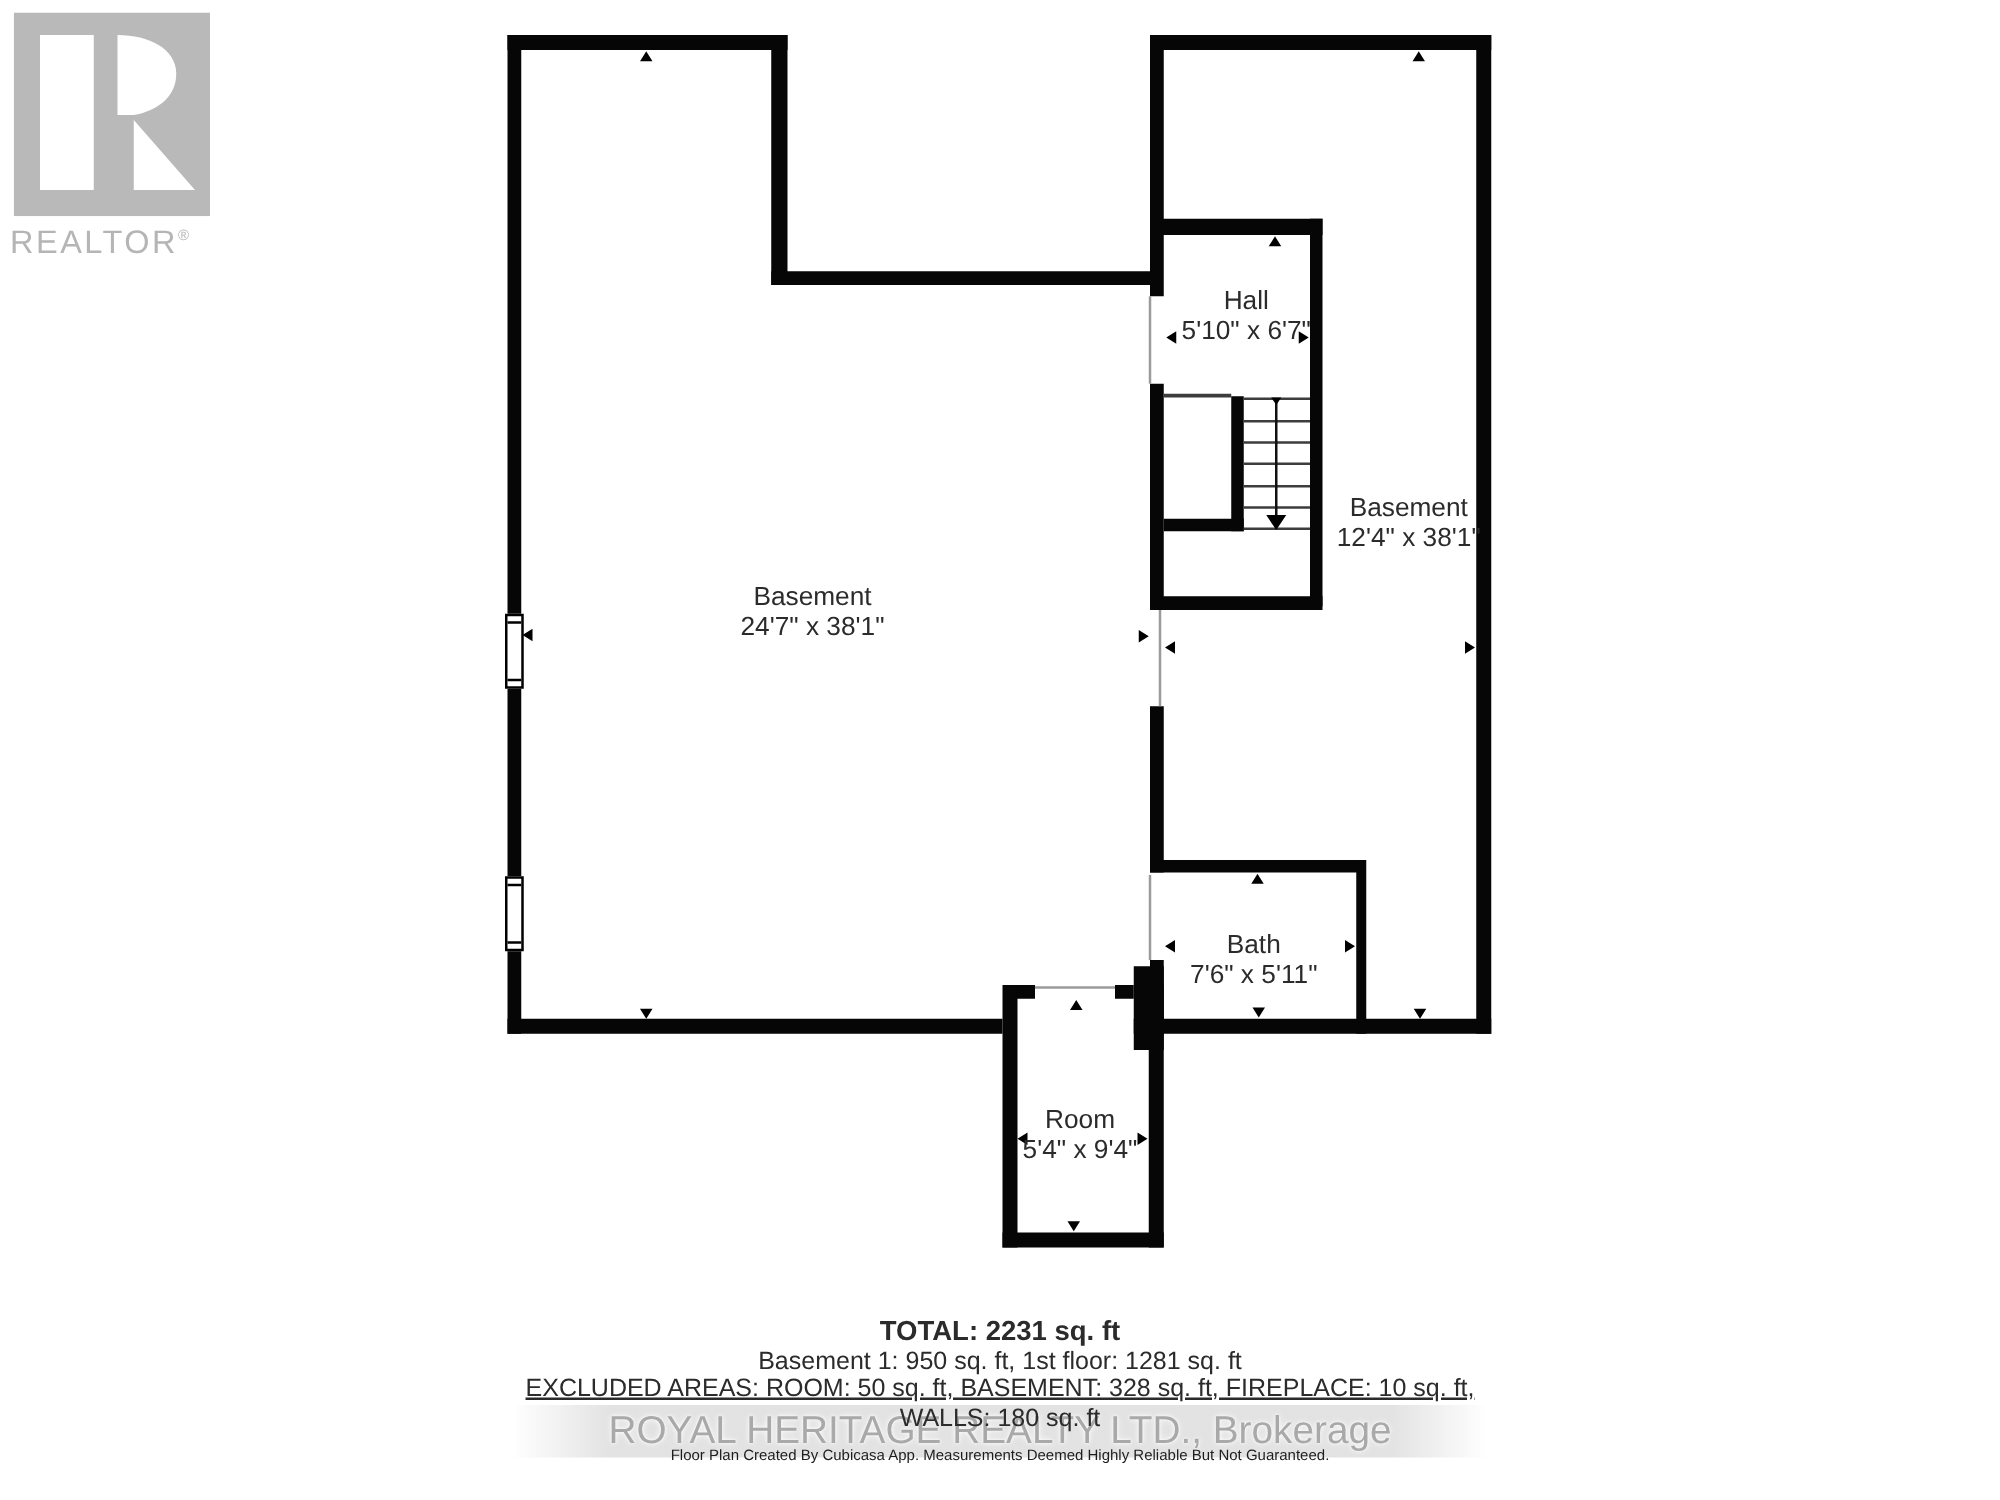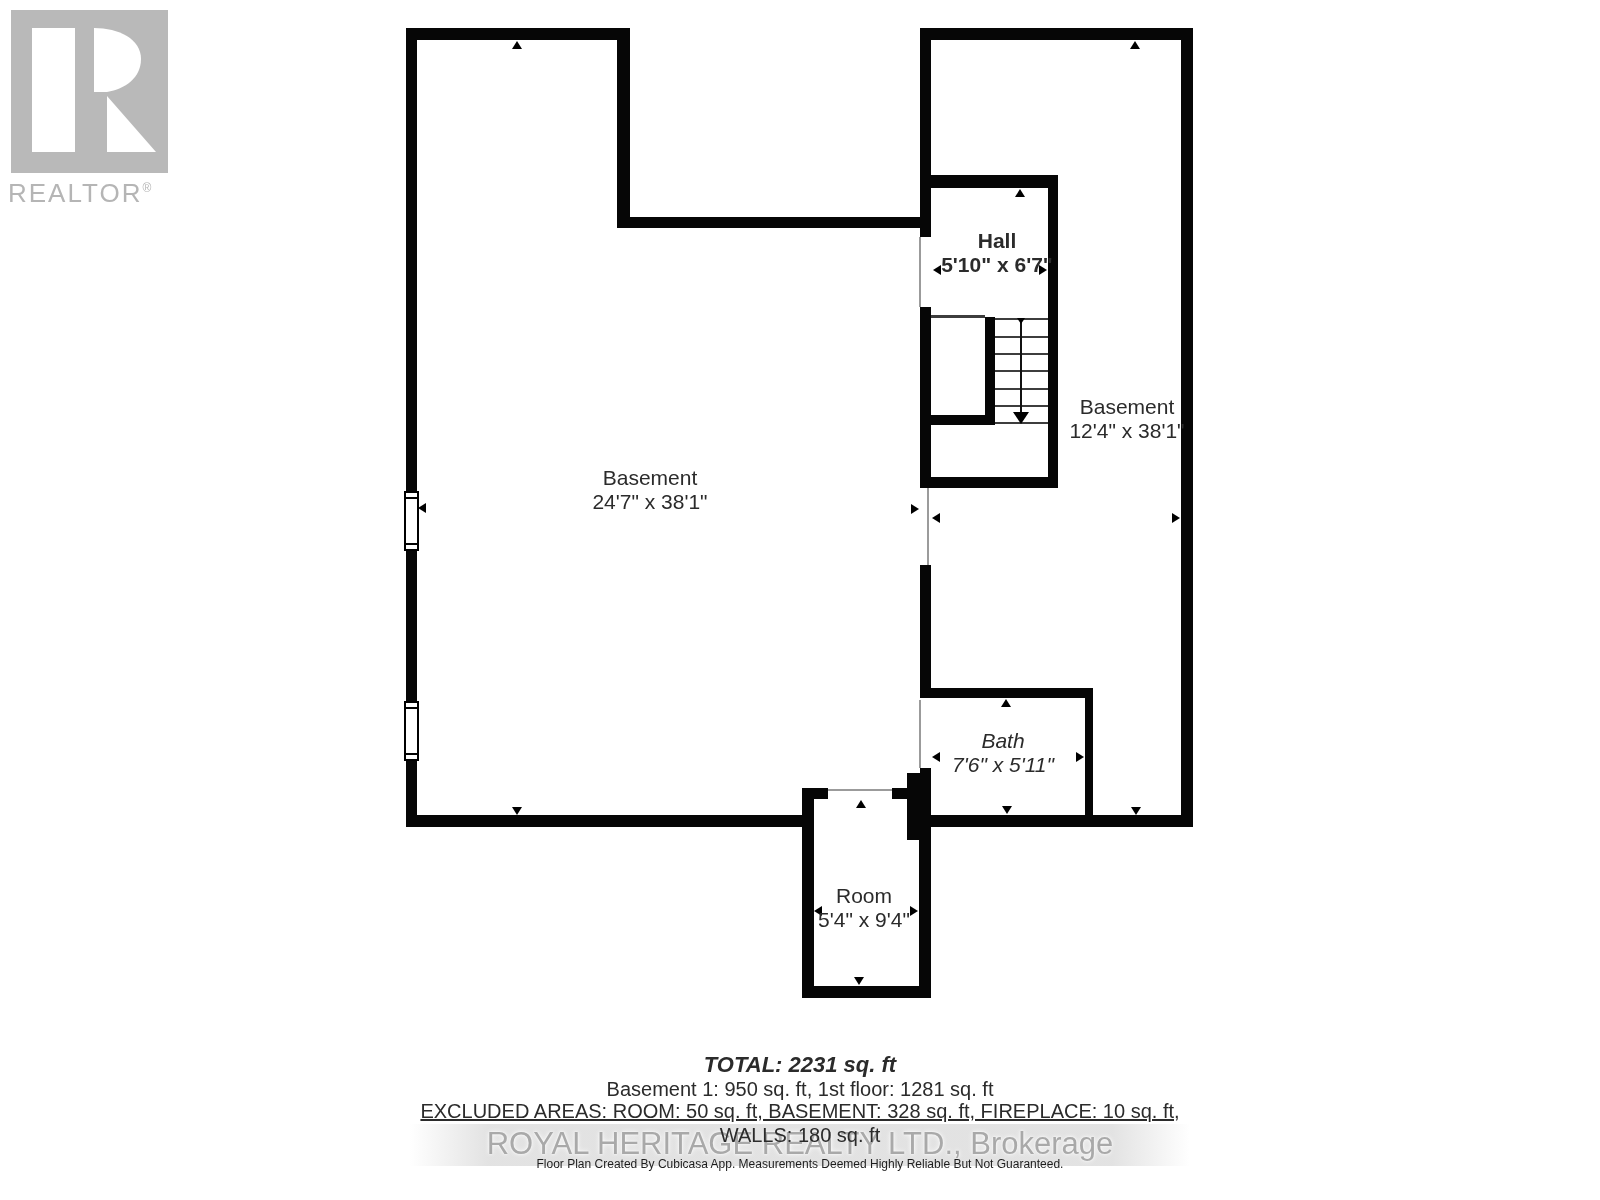--- a/index.html
+++ b/index.html
@@ -138,38 +138,38 @@
 
   <div class="arr up" style="left:856px;top:800px;"></div>
   <div class="arr down" style="left:854px;top:977px;"></div>
   <div class="arr left" style="left:814px;top:906px;"></div>
   <div class="arr right" style="left:910px;top:906px;"></div>
 
   <div class="rlabel" style="left:550px;top:466px;width:200px;">
     <div>Basement</div>
     <div>24'7" x 38'1"</div>
   </div>
-  <div class="rlabel" style="left:927px;top:229px;width:140px;font-weight:bold;">
+  <div class="rlabel" style="left:927px;top:229px;width:140px;">
     <div>Hall</div>
     <div>5'10" x 6'7"</div>
   </div>
   <div class="rlabel" style="left:1027px;top:395px;width:200px;">
     <div>Basement</div>
     <div>12'4" x 38'1"</div>
   </div>
-  <div class="rlabel" style="left:923px;top:729px;width:160px;font-style:italic;">
+  <div class="rlabel" style="left:923px;top:744px;width:160px;">
     <div>Bath</div>
     <div>7'6" x 5'11"</div>
   </div>
   <div class="rlabel" style="left:794px;top:884px;width:140px;">
     <div>Room</div>
     <div>5'4" x 9'4"</div>
   </div>
 
-  <div class="sum b" style="top:1052px;font-style:italic;">TOTAL: 2231 sq. ft</div>
+  <div class="sum b" style="top:1052px;">TOTAL: 2231 sq. ft</div>
   <div class="sum r" style="top:1078px;">Basement 1: 950 sq. ft, 1st floor: 1281 sq. ft</div>
   <div class="sum r" style="top:1100px;text-decoration:underline;">EXCLUDED AREAS: ROOM: 50 sq. ft, BASEMENT: 328 sq. ft, FIREPLACE: 10 sq. ft,</div>
   <div class="sum r" style="top:1124px;">WALLS: 180 sq. ft</div>
 
   <div id="disclaimer">Floor Plan Created By Cubicasa App. Measurements Deemed Highly Reliable But Not Guaranteed.</div>
   <div id="watermark">ROYAL HERITAGE REALTY LTD., Brokerage</div>
 
 </div>
 
 </body></html>

